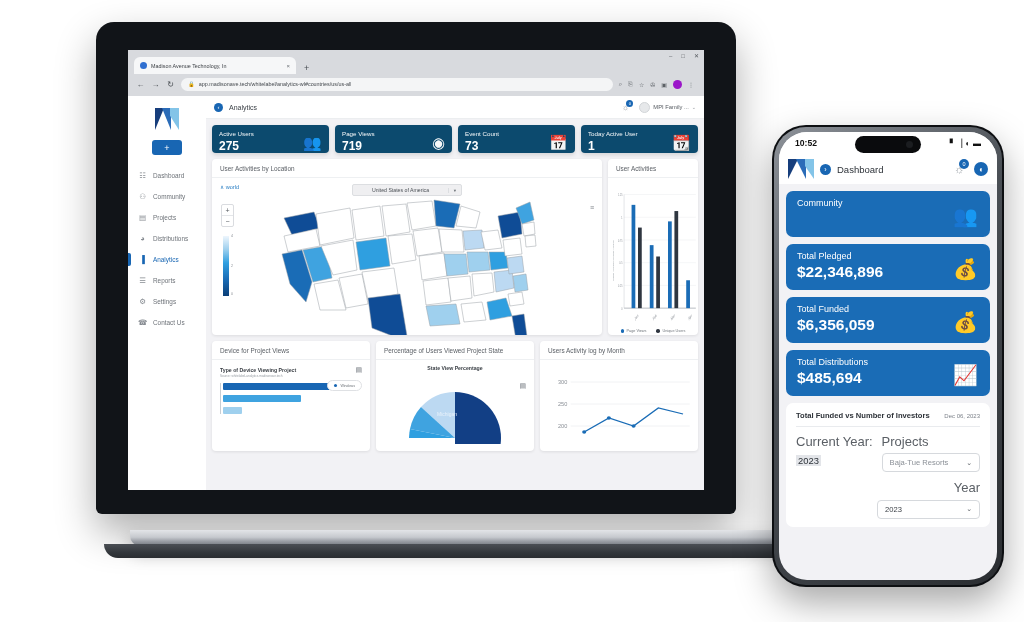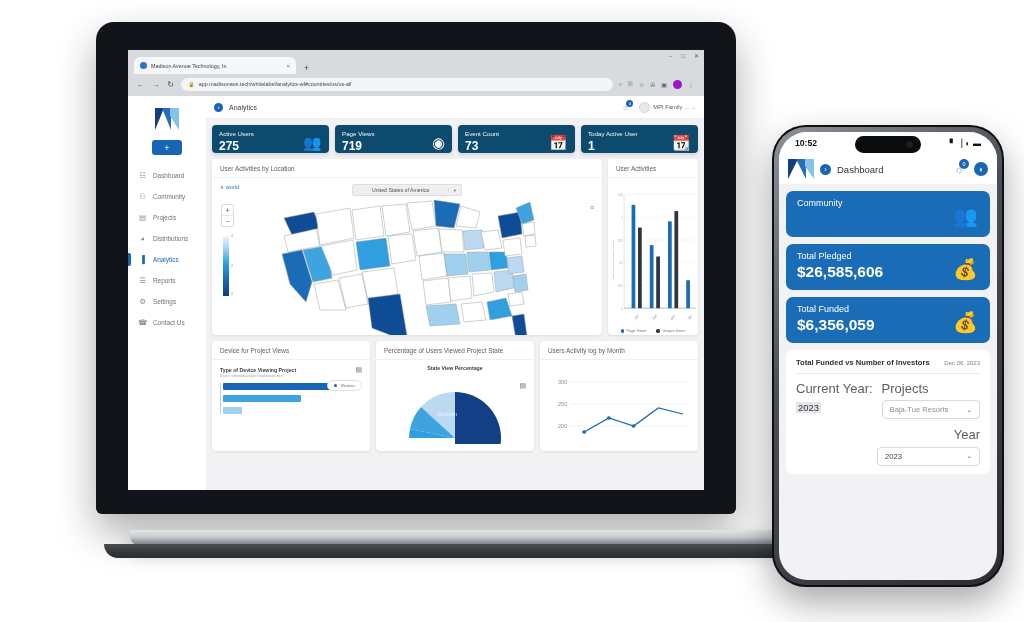--- a/index.html
+++ b/index.html
@@ -528,27 +528,32 @@
         </span>
       </div>
 
       <div class="pbody">
         <div class="pcard">
           <div class="pt">Community</div>
           <div class="pi">👥</div>
         </div>
         <div class="pcard">
           <div class="pt">Total Pledged</div>
-          <div class="pv">$26,585,606</div>
+          <div class="pv">$22,346,896</div>
           <div class="pi">💰</div>
         </div>
         <div class="pcard">
           <div class="pt">Total Funded</div>
           <div class="pv">$6,356,059</div>
           <div class="pi">💰</div>
+        </div>
+        <div class="pcard">
+          <div class="pt">Total Distributions</div>
+          <div class="pv">$485,694</div>
+          <div class="pi">📈</div>
         </div>
 
         <div class="ppanel">
           <div class="pp-h">
             <span class="pp-t">Total Funded vs Number of Investors</span>
             <span class="pp-d">Dec 06, 2023</span>
           </div>
           <div class="pp-hr"></div>
           <div class="pp-row">
             <div>

